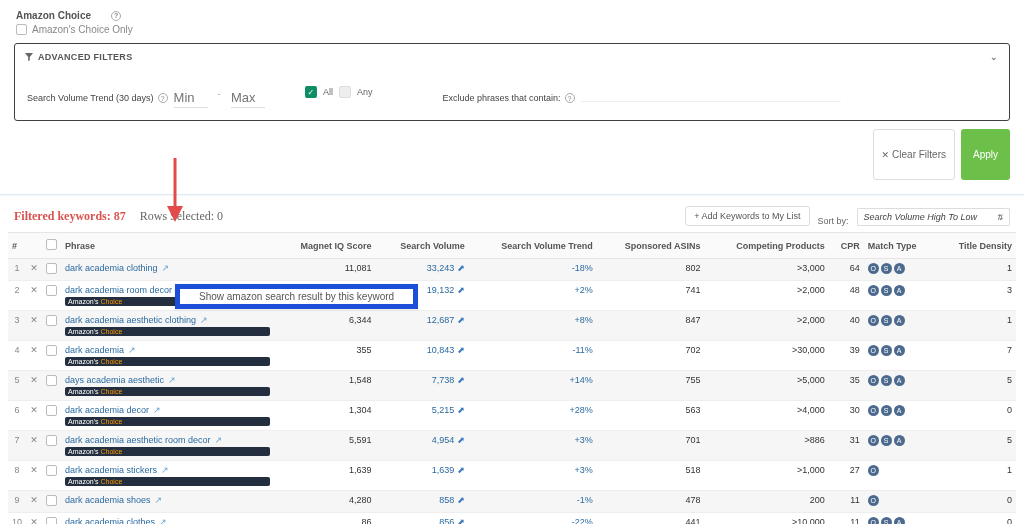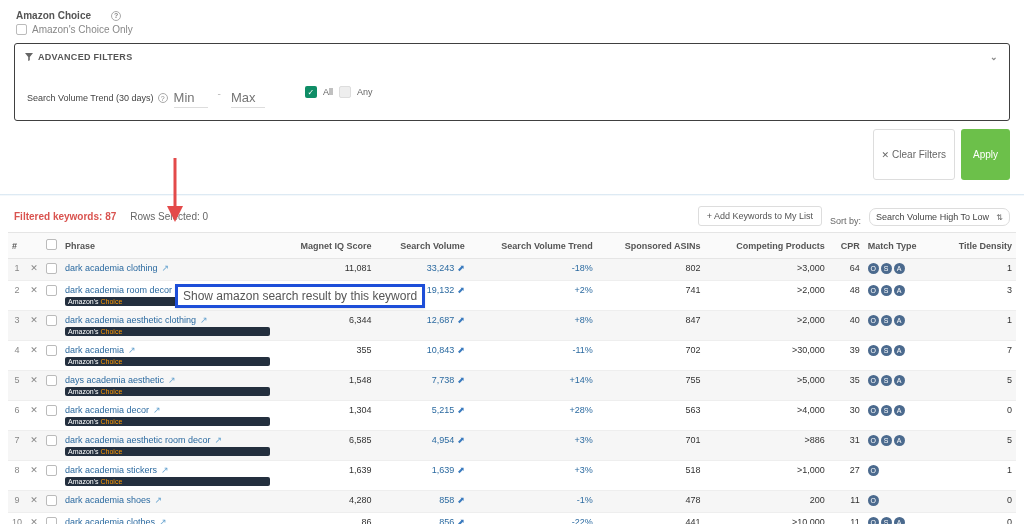--- a/index.html
+++ b/index.html
@@ -42,27 +42,27 @@
 
 .divider { height: 2px; background: linear-gradient(to bottom, #d2e3f0, transparent); margin-top: 4px; }
 
 
 .arrow-wrap { position: relative; height: 0; }
 .big-arrow { position: absolute; left: 165px; top: -38px; width: 20px; height: 60px; }
 .big-arrow svg { display:block; }
 
 
 .results-tools { display: flex; justify-content: space-between; align-items: center; padding: 10px 14px 6px 14px; }
-.results-left { display: flex; gap: 14px; font-size: 10px; }
+.results-left { display: flex; gap: 14px; font-size: 12px; font-family: Liberation Serif, serif; }
 .results-left .fk { color: #d9534f; font-weight: 600; }
 .results-left .rs { color: #666; }
 .results-right { display: flex; gap: 8px; align-items: flex-end; }
 .btn-addkw { border: 1px solid #ddd; background: #fff; font-size: 9px; padding: 4px 8px; border-radius: 3px; cursor: pointer; color: #555; }
 .sortby-lbl { font-size: 9px; color: #666; }
-.sort-select { border: 1px solid #ddd; font-size: 9px; padding: 3px 20px 3px 6px; border-radius: 7px; background: #fff; color: #444; min-width: 140px; position: relative; }
+.sort-select { border: 1px solid #ddd; font-size: 9px; padding: 3px 32px 3px 6px; border-radius: 1px; background: #fff; color: #444; min-width: 140px; position: relative; font-style: italic; }
 .sort-select .caret { position: absolute; right: 6px; top: 4px; font-size: 8px; color: #666; }
 
 
 table { width: calc(100% - 16px); margin: 0 8px; border-collapse: collapse; font-size: 9px; }
 thead th { text-align: left; font-weight: 600; color: #555; padding: 6px 4px; border-bottom: 1px solid #e5e5e5; border-top: 1px solid #e5e5e5; background: #fafafa; }
 thead th.r { text-align: right; }
 tbody td { padding: 4px 4px; border-bottom: 1px solid #eee; vertical-align: top; }
 tbody tr.odd { background: #f6f6f6; }
 td.num { color: #888; text-align: center; width: 18px; }
 td.del { color: #888; text-align: center; width: 16px; cursor: pointer; }
@@ -72,21 +72,21 @@
 .phrase-line { display: flex; align-items: center; gap: 4px; color: #2b6aa0; }
 .ext-icon { color: #6aa5d0; font-size: 9px; cursor: pointer; }
 .badge-ac { display: inline-block; font-size: 7px; padding: 1px 3px; border-radius: 2px; background: #232f3e; color: #fff; }
 .badge-ac .orange { color: #ff9900; }
 .sv-link { color: #2b6aa0; cursor: pointer; display: inline-flex; align-items: center; gap: 3px; }
 .chart-ico { color: #3b7bbf; font-size: 9px; }
 .trend-neg { color: #2b6aa0; }
 .trend-pos { color: #2b6aa0; }
 .mt-badges { display: inline-flex; gap: 2px; }
 .mt-badge { width: 11px; height: 11px; border-radius: 50%; background: #4b6a8e; color: #fff; font-size: 7px; display: inline-flex; align-items: center; justify-content: center; }
-.tooltip { position: absolute; background: #fff; border: 3px solid #1d4ed8; font-size: 12px; color: #555; padding: 2px 5px; margin-top: 12px; margin-left: 110px; box-shadow: 0 1px 2px rgba(0,0,0,0.1); white-space: nowrap; }
+.tooltip { position: absolute; background: #fff; border: 5px solid #1d4ed8; font-size: 10px; color: #555; padding: 2px 19px; margin-top: 12px; margin-left: 110px; box-shadow: 0 1px 2px rgba(0,0,0,0.1); white-space: nowrap; }
 </style>
 </head>
 <body>
 
 <div class="page">
 
   <div class="filter-wrapper">
     <div class="amazon-choice-row">
       <div class="title">
         <span>Amazon Choice</span>
@@ -124,20 +124,27 @@
         </div>
 
 
         <div class="allany" style="align-self:center;">
           <span class="switch">✓</span>
           <span>All</span>
           <span class="switch-off"></span>
           <span>Any</span>
         </div>
 
+        <div class="adv-col exclude-col">
+          <div class="adv-label">
+            <span>Exclude phrases that contain:</span>
+            <span class="help-icon">?</span>
+          </div>
+          <div style="height:14px;border-bottom:1px solid #eee;width:260px;"></div>
+        </div>
       </div>
     </div>
   </div>
 
   <div class="actions-row">
     <button class="btn-clear">
       <span style="font-size:9px;">✕</span>
       <span>Clear Filters</span>
     </button>
     <button class="btn-apply">
@@ -357,21 +364,21 @@
           <td class="chk"><span class="checkbox"></span></td>
           <td>
             <div class="phrase-cell">
               <div class="phrase-line">
                 <span>dark academia aesthetic room decor</span>
                 <span class="ext-icon">↗</span>
               </div>
               <span class="badge-ac">Amazon's <span class="orange">Choice</span></span>
             </div>
           </td>
-          <td class="r">6,585</td>
+          <td class="r">5,591</td>
           <td class="r"><span class="sv-link">4,954 <span class="chart-ico">⬈</span></span></td>
           <td class="r trend-pos">+3%</td>
           <td class="r">701</td>
           <td class="r">&gt;886</td>
           <td class="r">31</td>
           <td><span class="mt-badges">
               <span class="mt-badge">O</span>
               <span class="mt-badge">S</span>
               <span class="mt-badge">A</span>
             </span></td>

